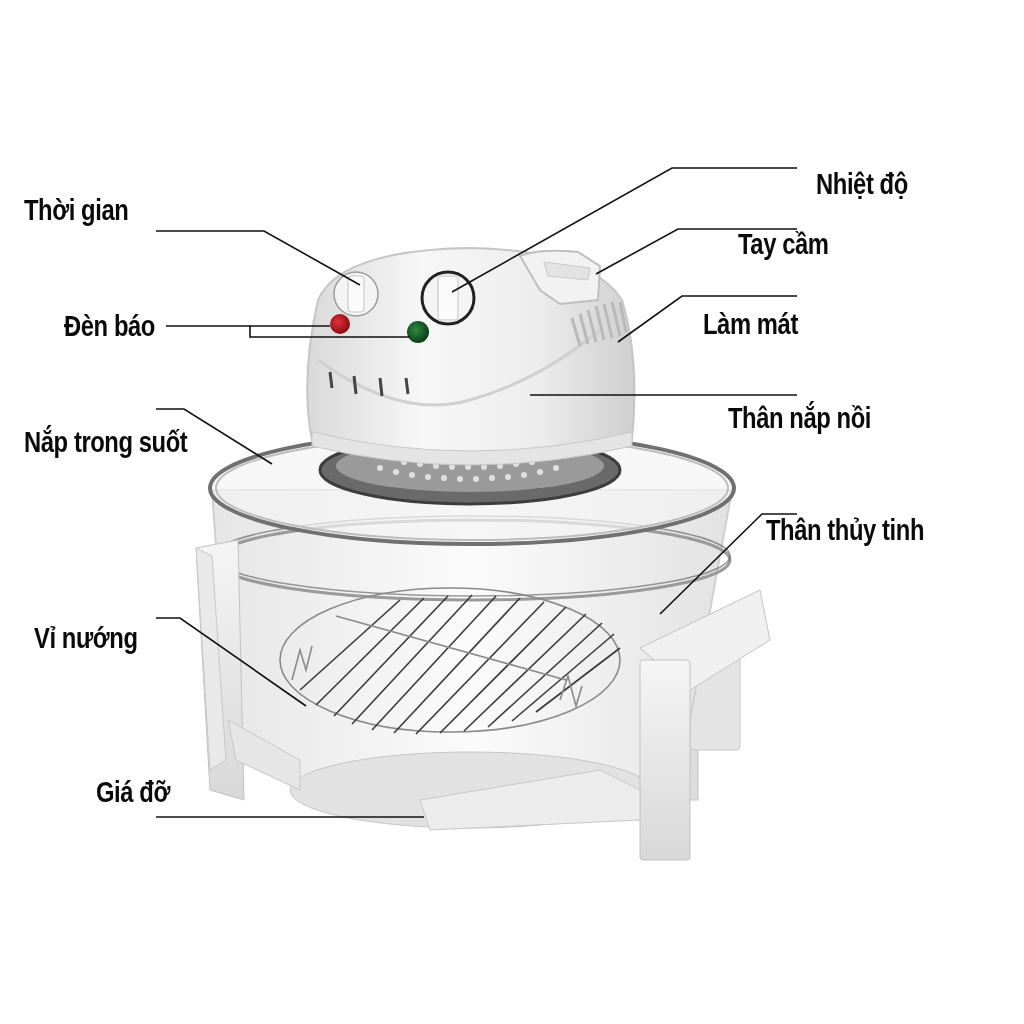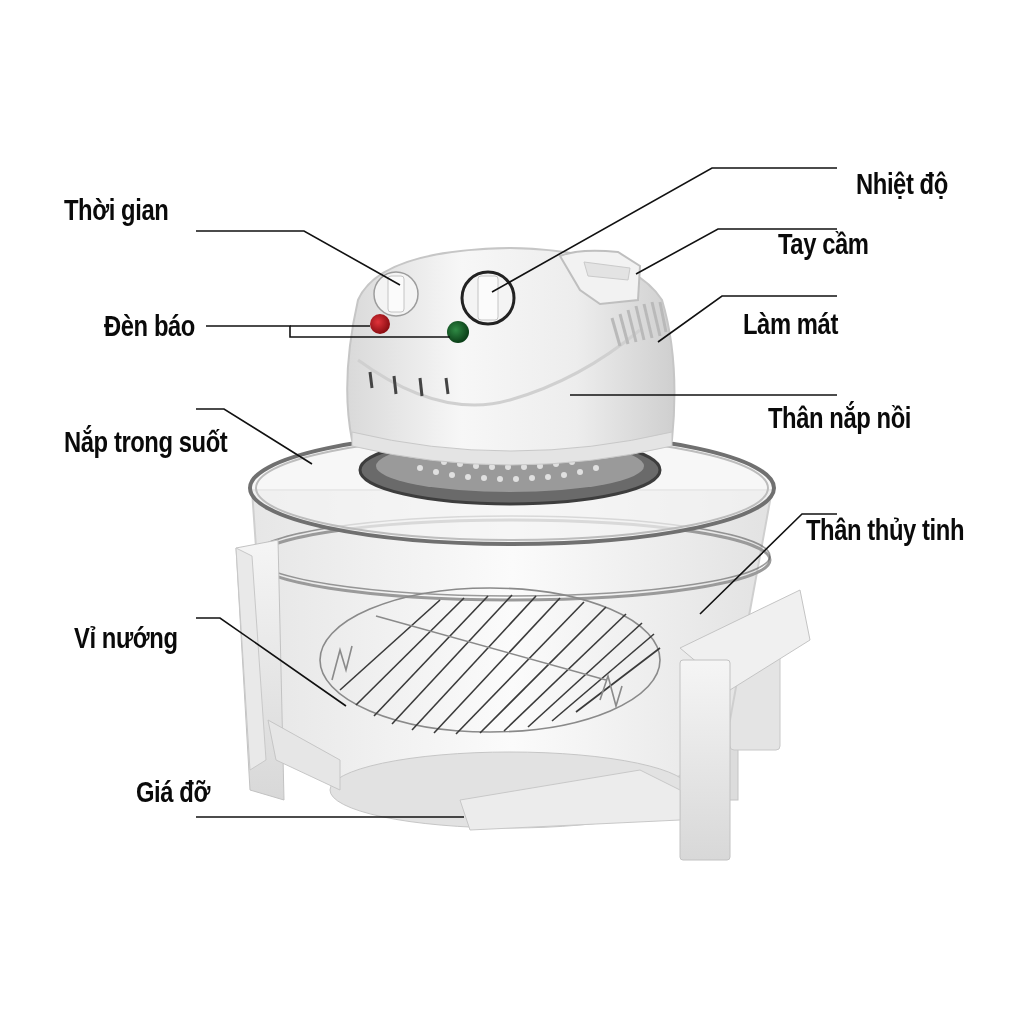--- a/index.html
+++ b/index.html
@@ -1,17 +1,17 @@
 <!DOCTYPE html>
 <html><head>
   <meta charset="utf-8">
   <style>
     html, body { margin: 0; padding: 0; background: #ffffff; }
     body { width: 1024px; height: 1024px; position: relative; overflow: hidden; }
-    .stage { position: absolute; left: 0; top: 0; width: 824px; height: 1024px; margin-left: 40px; }
+    .stage { position: absolute; left: 0; top: 0; width: 824px; height: 1024px; }
     .label {
       position: absolute;
       font-family: "Liberation Sans", "DejaVu Sans", sans-serif;
       font-weight: bold;
       font-size: 29px;
       color: #0a0a0a;
       letter-spacing: -0.5px;
       transform: scaleX(0.82);
       transform-origin: left center;
       white-space: nowrap;

